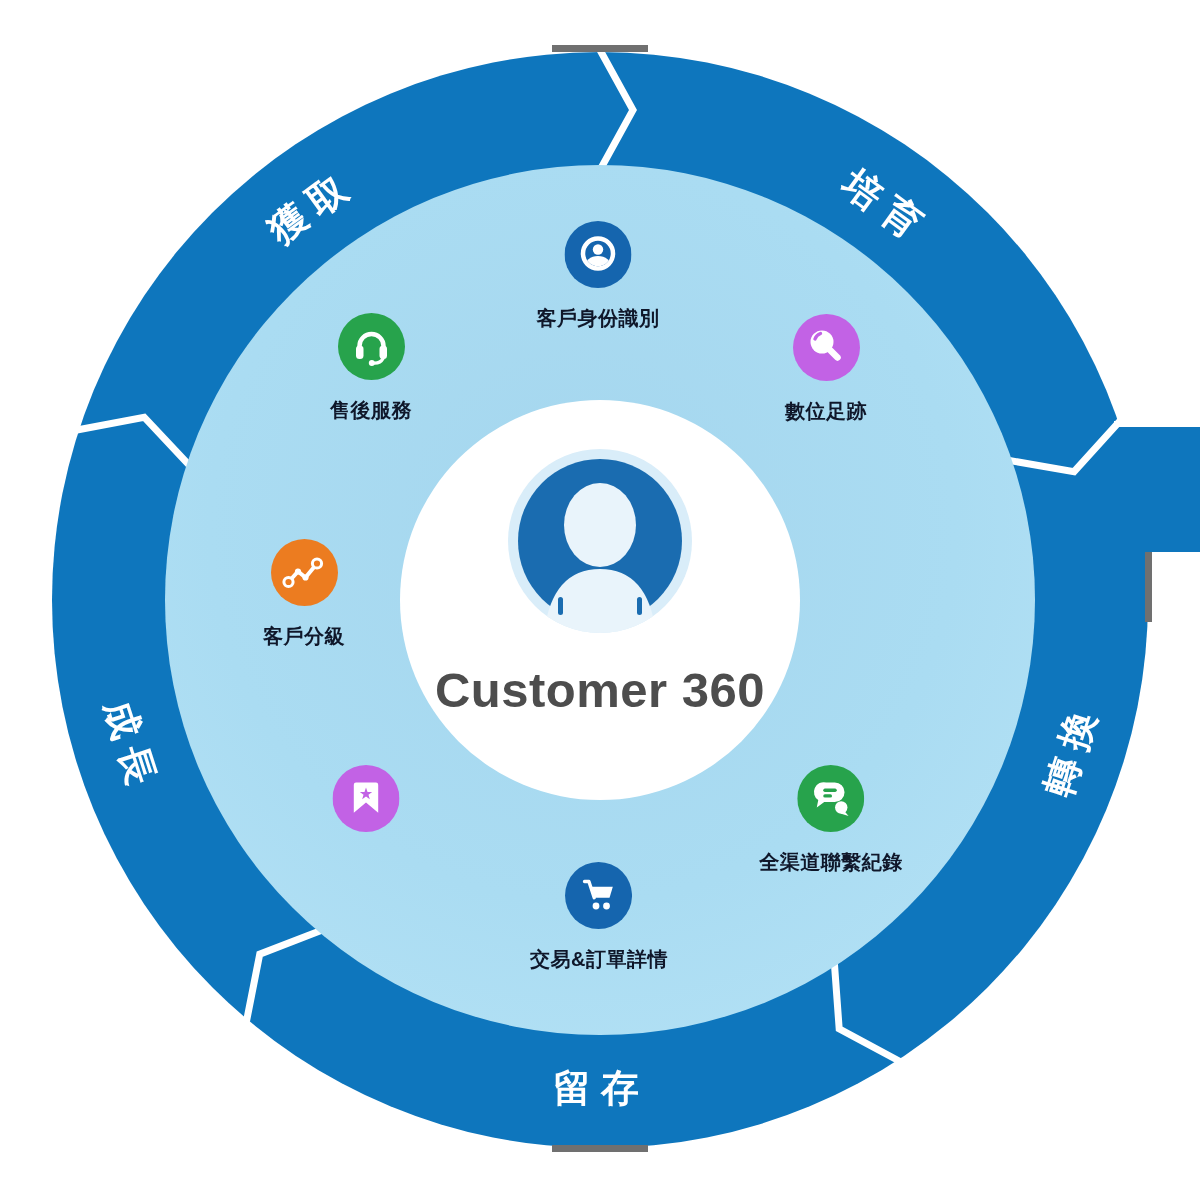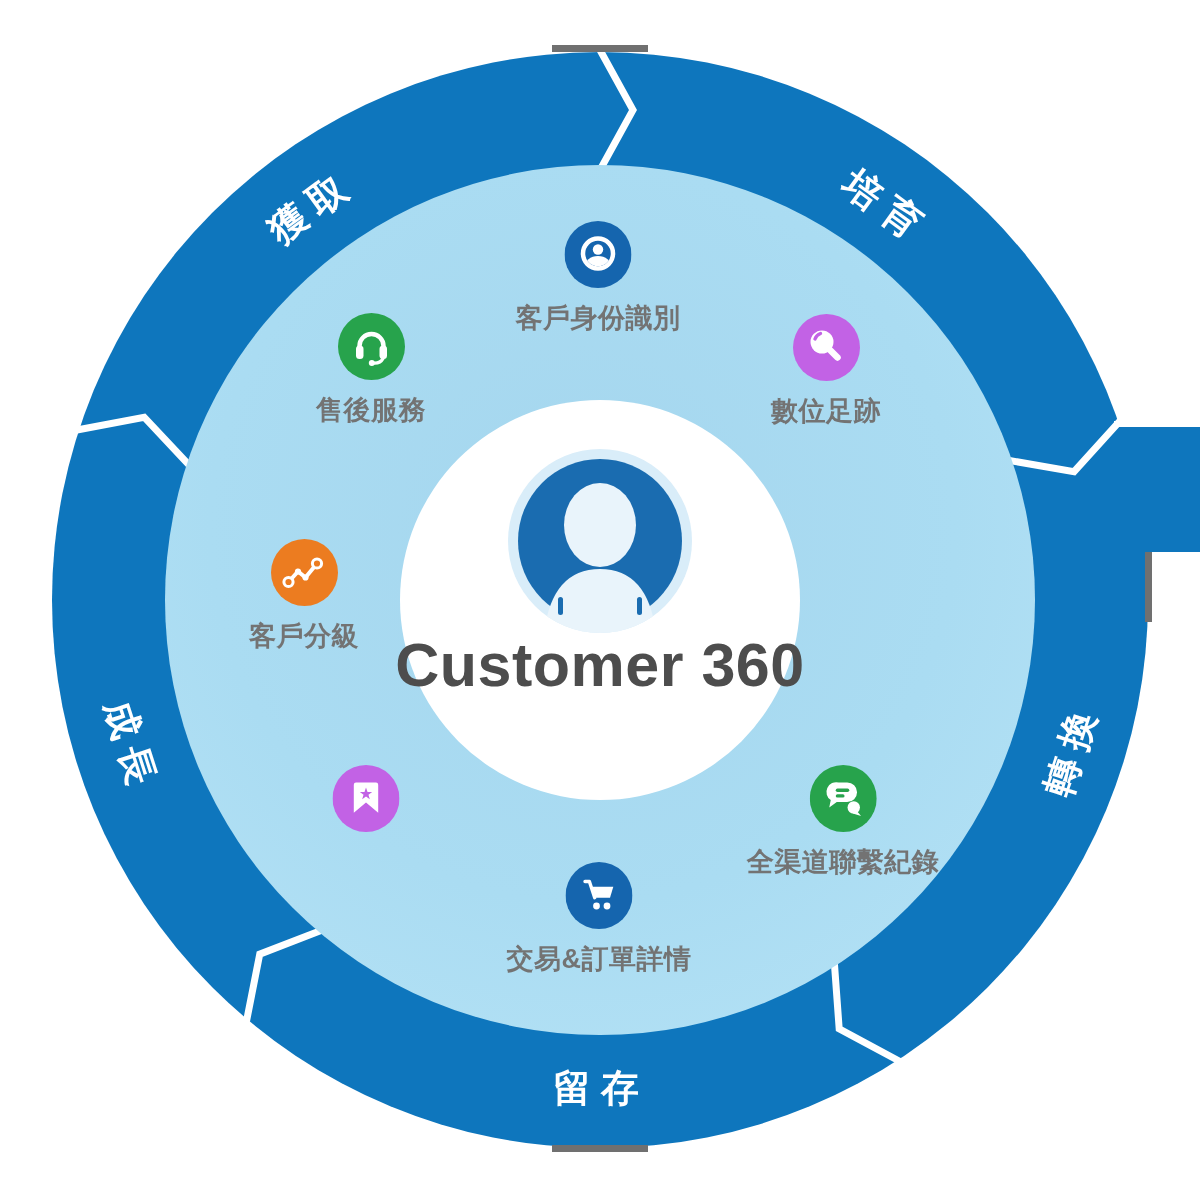--- a/index.html
+++ b/index.html
@@ -20,26 +20,26 @@
   .edge-bar.top{left:552px;top:45px;width:96px;height:7px;}
   .edge-bar.bottom{left:552px;top:1145px;width:96px;height:7px;}
   .edge-bar.right{left:1145px;top:552px;width:7px;height:70px;}
 
   .stage-label{position:absolute;color:#ffffff;font-weight:bold;font-size:38px;letter-spacing:10px;
       white-space:nowrap;transform-origin:center center;}
 
   .avatar-halo{position:absolute;left:508px;top:449px;width:184px;height:184px;border-radius:50%;background:#d9edf9;}
   .avatar-svg{position:absolute;left:508px;top:449px;}
 
-  .center-title{position:absolute;left:300px;top:630px;width:600px;text-align:center;
-      font-size:61px;font-weight:bold;color:#4d4d4d;letter-spacing:0.5px;}
+  .center-title{position:absolute;left:300px;top:662px;width:600px;text-align:center;
+      font-size:49px;font-weight:bold;color:#4d4d4d;letter-spacing:0.5px;}
 
   .node{position:absolute;transform:translateX(-50%);width:max-content;text-align:center;}
   .node .badge{display:block;margin:0 auto;}
-  .node .node-label{display:block;margin-top:13px;font-size:27px;font-weight:bold;color:#737373;
+  .node .node-label{display:block;margin-top:13px;font-size:20px;font-weight:bold;color:#0f172a;
       line-height:34px;white-space:nowrap;letter-spacing:0.5px;}
 </style>
 </head>
 <body>
 
 <div class="canvas">
 
   <div class="outer-ring"></div>
   <div class="ring-protrusion"></div>
 
@@ -138,21 +138,21 @@
   <div class="node" style="left:366px;top:765px;">
     <svg class="badge" width="67" height="67" viewBox="0 0 67 67">
       <g>
         <circle cx="33.5" cy="33.5" r="33.5" fill="#c262e5"></circle>
         <path d="M23.5 17.5 h20 a2.2 2.2 0 0 1 2.2 2.2 v28 l-12.2 -10.2 l-12.2 10.2 v-28 a2.2 2.2 0 0 1 2.2 -2.2 z" fill="#ffffff"></path>
         <path d="M33.5 22.5 L35.03 26.9 L39.68 26.99 L35.97 29.8 L37.32 34.26 L33.5 31.6 L29.68 34.26 L31.03 29.8 L27.32 26.99 L31.97 26.9 Z" fill="#c262e5"></path>
       </g>
     </svg>
   </div>
 
-  <div class="node" style="left:831px;top:765px;margin-left:12px;">
+  <div class="node" style="left:831px;top:765px;">
     <svg class="badge" width="67" height="67" viewBox="0 0 67 67">
       <g>
         <circle cx="33.5" cy="33.5" r="33.5" fill="#27a34c"></circle>
         <path d="M29 17.5 h8.5 a9.8 9.8 0 0 1 0 19.6 h-10.5 l-7.5 5.4 l1.5 -7.4 a9.8 9.8 0 0 1 8 -17.6 z" fill="#ffffff"></path>
         <rect x="26" y="23.5" width="13.5" height="3.4" rx="1.7" fill="#27a34c"></rect>
         <rect x="26" y="29.2" width="8.8" height="3.4" rx="1.7" fill="#27a34c"></rect>
         <circle cx="44" cy="42.5" r="6.2" fill="#ffffff"></circle>
         <path d="M47.5 46.5 l3.8 4.5 l-8.2 -2.4 z" fill="#ffffff"></path>
       </g>
     </svg>

